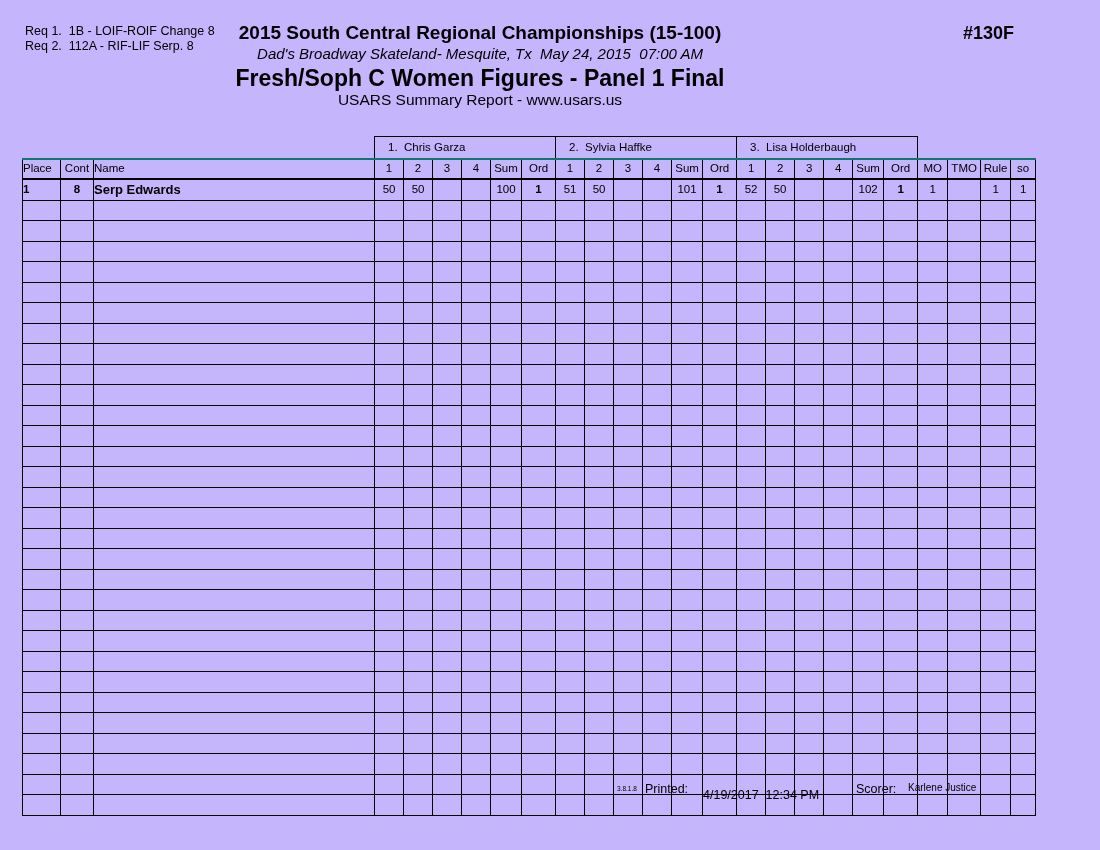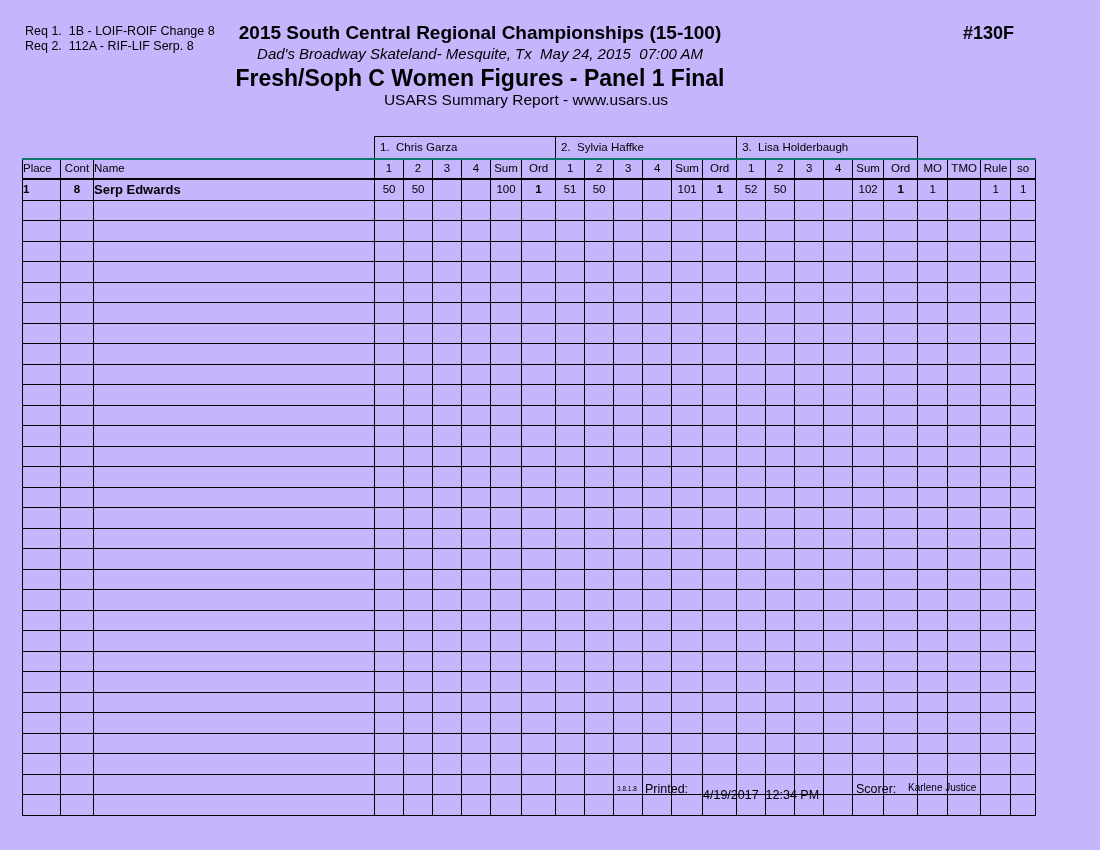--- a/index.html
+++ b/index.html
@@ -15,21 +15,21 @@
   .pre { white-space: pre; }
 
   
   .req-block { position: absolute; left: 25px; top: 24px; font-size: 12.5px; line-height: 15px; }
 
   
   .cline { position: absolute; left: 0; width: 960px; text-align: center; }
   .title-line   { top: 22px; font-size: 19px; font-weight: bold; }
   .subtitle-line{ top: 45px; font-size: 15px; font-style: italic; }
   .event-line   { top: 65px; font-size: 23px; font-weight: bold; }
-  .report-line  { top: 91px; font-size: 15.5px; padding-left: 46px; }
+  .report-line  { top: 91px; font-size: 15.5px; }
 
   .event-number { position: absolute; left: 963px; top: 23px; font-size: 18px; font-weight: bold; }
 
   
   table.results {
     position: absolute;
     left: 22px; top: 136px;
     border-collapse: collapse;
     table-layout: fixed;
     width: 1013px;
@@ -42,21 +42,21 @@
     padding: 0;
     overflow: hidden;
     white-space: pre;
     vertical-align: middle;
   }
   tr.judge-row td.side { border: none; border-bottom: 1px solid #000; }
   tr.judge-row td.judgebox {
     border: 1px solid #000;
     height: 21px;
     text-align: left;
-    padding-left: 5px;
+    padding-left: 13px;
     font-size: 11.5px;
   }
   tr.head-row td { border-top: 2px solid #0f766e; border-bottom: 2px solid #000; height: 18px; }
   td.al { text-align: left; padding-left: 5px; }
   td.ac { text-align: center; }
   td.ord { border-left-width: 4px; border-right-width: 4px; }
   td.bold { font-weight: bold; }
   td.namev { font-size: 13px; }
 
   

